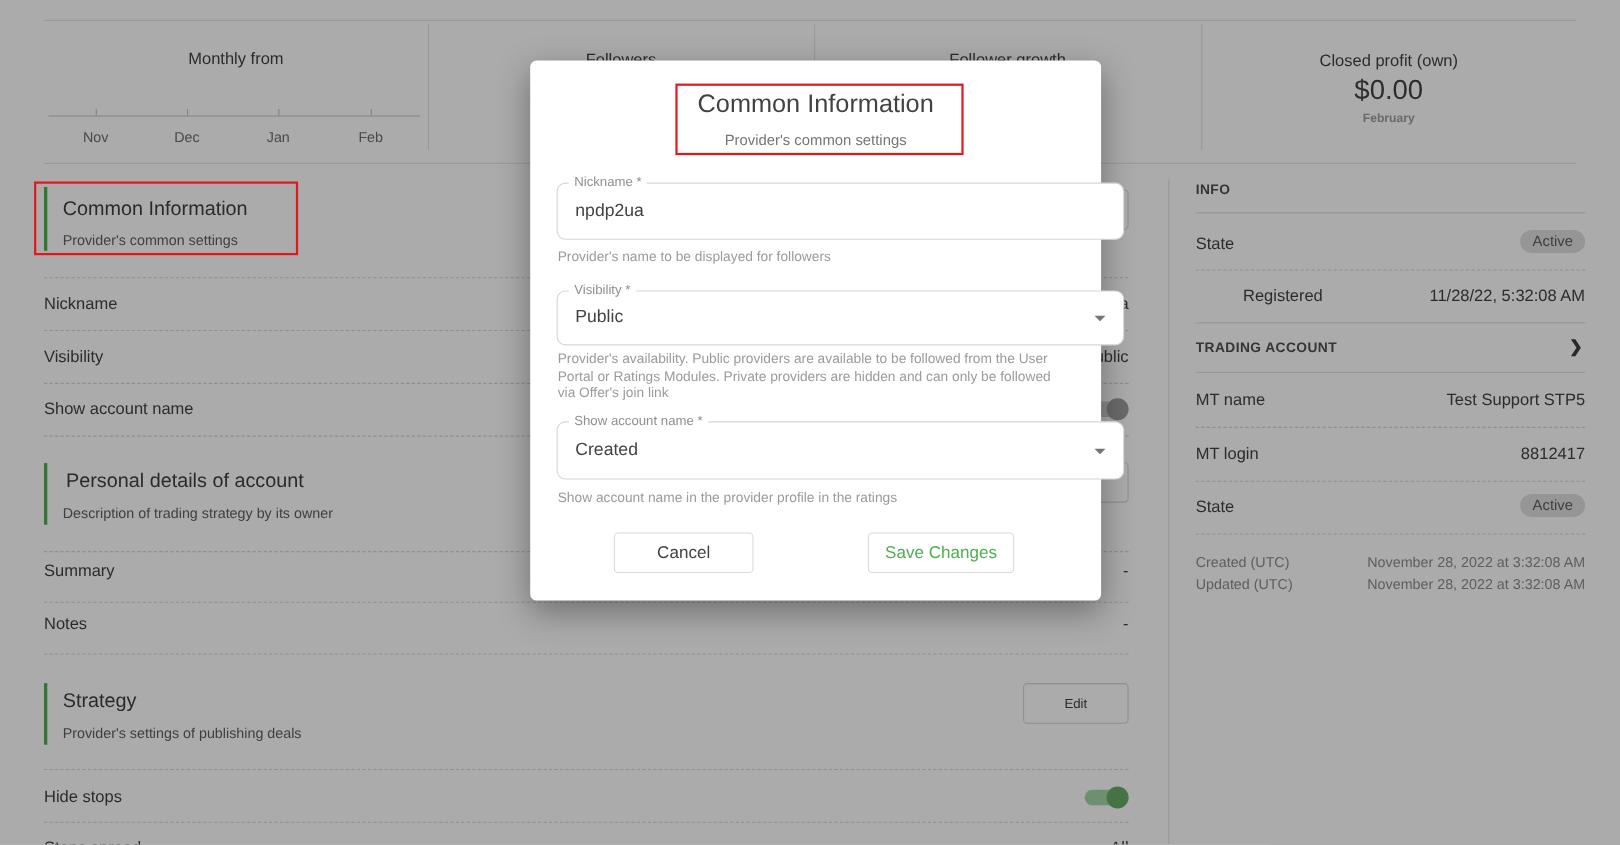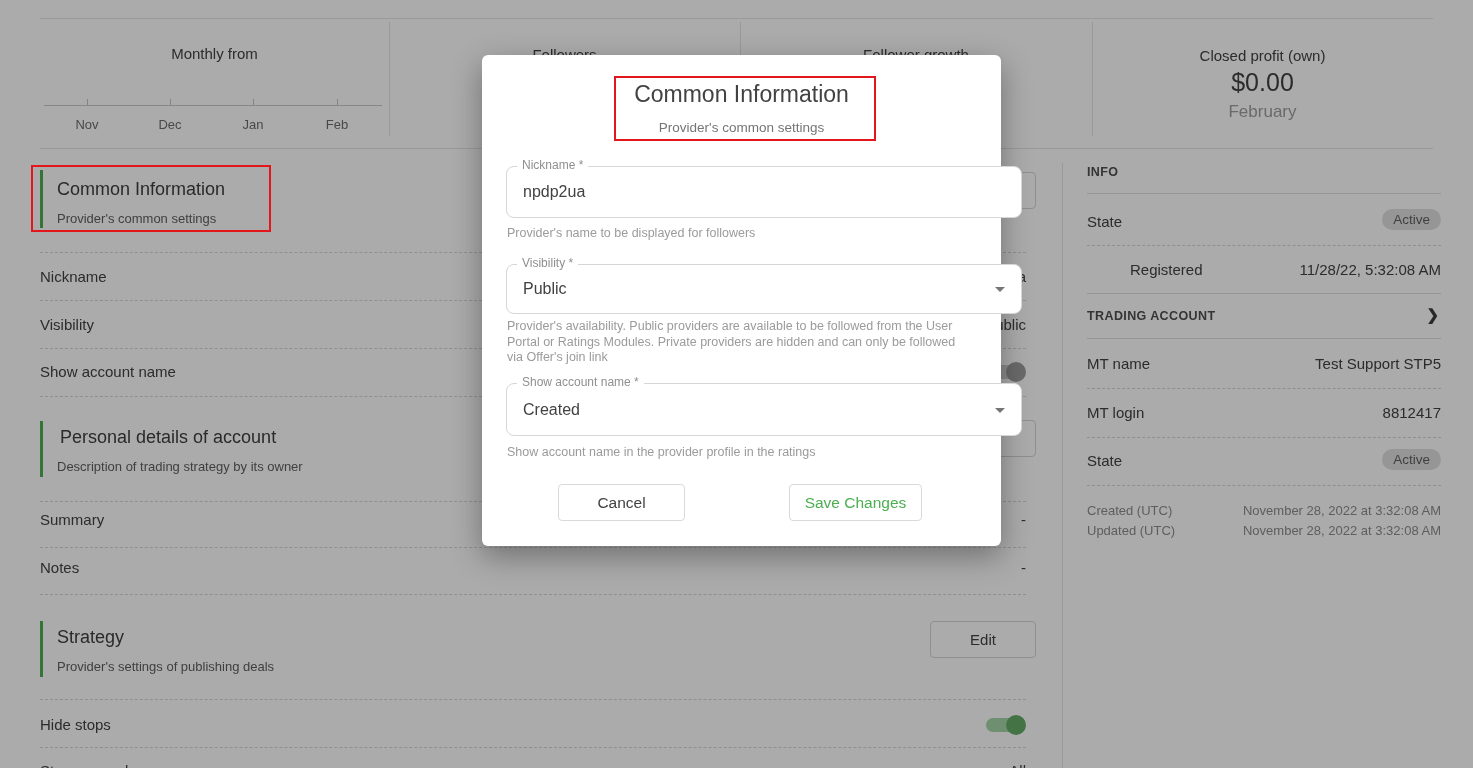--- a/index.html
+++ b/index.html
@@ -19,31 +19,31 @@
   .vline{position:absolute;border-left:1px solid #e4e4e4;}
   .dash-main{position:absolute;left:40px;width:986px;border-top:1px dashed #d5d5d5;}
   .dash-side{position:absolute;left:1087px;width:354px;border-top:1px dashed #d5d5d5;}
   .solid-side{position:absolute;left:1087px;width:354px;border-top:1px solid #dedede;}
 
   .card-title{position:absolute;font-size:15px;color:#424242;text-align:center;}
   .tick-label{position:absolute;font-size:13px;color:#6e6e6e;transform:translateX(-50%);}
   .tick{position:absolute;width:1px;height:6px;background:#c4c4c4;}
   .axis{position:absolute;border-top:1px solid #c9c9c9;}
   .profit-amount{position:absolute;font-size:25px;color:#424242;text-align:center;}
-  .profit-period{position:absolute;font-size:17px;color:#9e9e9e;text-align:center;}
+  .profit-period{position:absolute;font-size:11px;color:#9e9e9e;text-align:center;font-weight:bold;}
 
   .section-bar{position:absolute;width:3px;background:var(--accent-green);}
   .section-title{position:absolute;font-size:18px;color:#3f3f3f;}
   .section-sub{position:absolute;font-size:13px;color:#5f5f5f;}
 
   .row-label{position:absolute;left:40px;font-size:15px;color:#424242;white-space:nowrap;}
   .row-value{position:absolute;right:447px;font-size:15px;color:#424242;white-space:nowrap;text-align:right;}
 
-  .edit-btn{position:absolute;left:930px;width:106px;height:37px;background:#fff;border:1px solid #d5d5d5;
-    border-radius:4px;display:flex;align-items:center;justify-content:center;font-size:15px;color:#424242;cursor:pointer;}
+  .edit-btn{position:absolute;left:930px;width:96px;height:37px;background:#fff;border:1px solid #d5d5d5;
+    border-radius:4px;display:flex;align-items:center;justify-content:center;font-size:12px;color:#424242;cursor:pointer;}
 
   .toggle{position:absolute;width:40px;height:20px;}
   .toggle .track{position:absolute;left:0;top:3px;width:34px;height:14px;border-radius:7px;}
   .toggle .thumb{position:absolute;right:0;top:0;width:20px;height:20px;border-radius:50%;}
   .toggle.on .track{background:#a5d6a7;}
   .toggle.on .thumb{background:#66ad69;}
   .toggle.off .track{background:#cfcfcf;}
   .toggle.off .thumb{background:#9e9e9e;}
 
   .side-header{position:absolute;left:1087px;font-size:12.5px;font-weight:bold;color:#4f4f4f;letter-spacing:.4px;}

